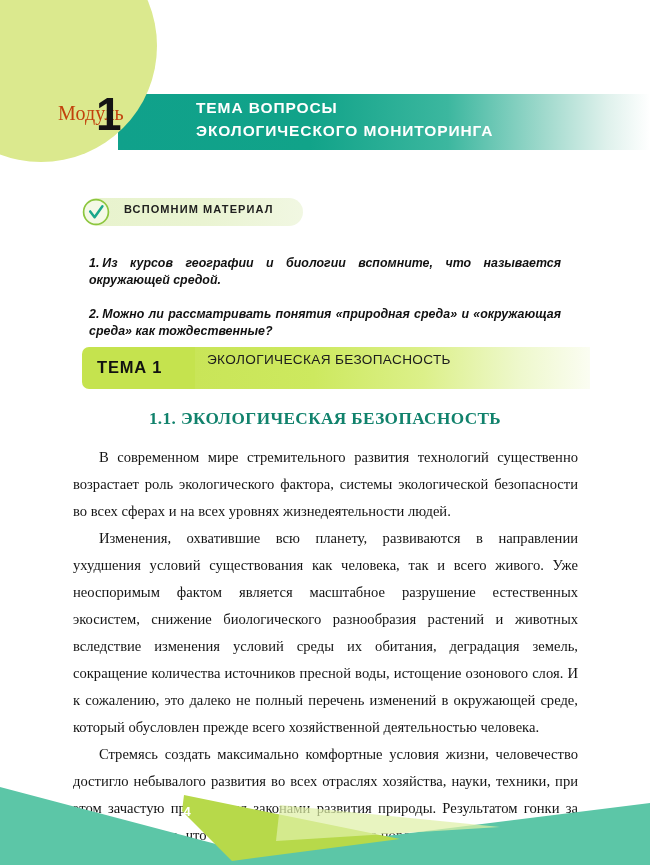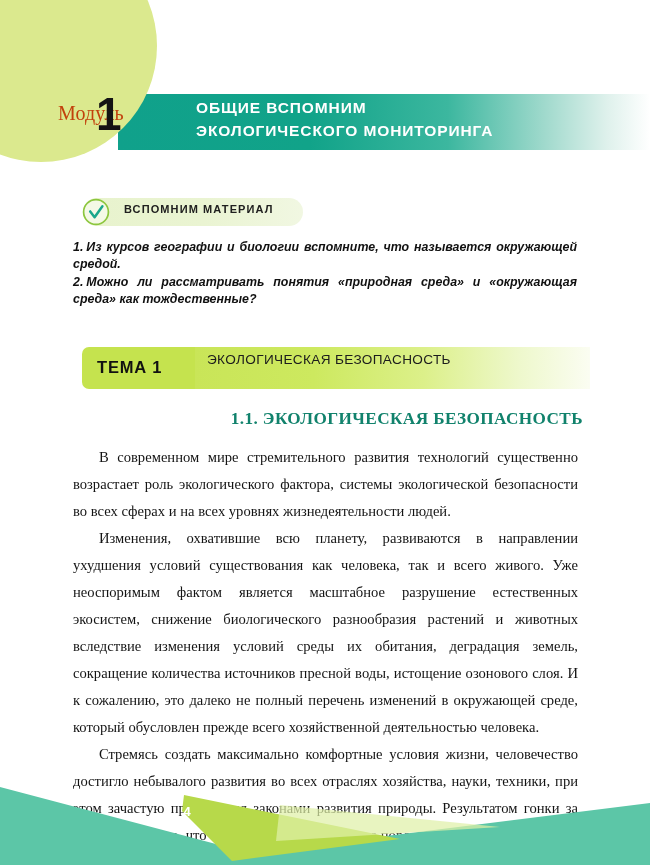--- a/index.html
+++ b/index.html
@@ -120,21 +120,21 @@
     width: 504px;
     z-index: 2;
     font-family: "Liberation Sans", sans-serif;
     font-size: 12.4px;
     font-weight: bold;
     font-style: italic;
     color: #111111;
     line-height: 17.4px;
     text-align: justify;
   }
-  .questions p { margin: 0; }
+  .questions p { margin: 16px; }
   .q-num { margin-right: 3px; }
 
   
   .theme-bar {
     position: absolute;
     left: 82px;
     top: 347px;
     width: 508px;
     height: 42px;
     z-index: 2;
@@ -179,25 +179,25 @@
     color: #1c1c1c;
     letter-spacing: 0.35px;
     line-height: 16.8px;
     white-space: nowrap;
     text-align: right;
   }
 
   
   .section-heading {
     position: absolute;
-    left: 79px;
+    left: 73px;
     top: 409px;
     width: 504px;
     z-index: 2;
-    text-align: right;
+    text-align: center;
     font-family: "Liberation Serif", serif;
     font-size: 17.2px;
     font-weight: bold;
     color: #11826c;
     letter-spacing: 0.4px;
   }
 
   
   .body-copy {
     position: absolute;
@@ -246,21 +246,21 @@
 <div class="page">
 
   <div class="module-circle"></div>
 
   <div class="header-banner"></div>
 
   <div class="module-label">Модуль</div>
   <div class="module-number">1</div>
 
   <div class="header-title">
-    <div>ОБЩИЕ ВСПОМНИМ</div>
+    <div>ТЕМА ВОПРОСЫ</div>
     <div>ЭКОЛОГИЧЕСКОГО МОНИТОРИНГА</div>
   </div>
 
   <div class="recall-badge"></div>
 
   <span class="recall-check">
     <svg width="30" height="30" viewBox="0 0 30 30">
       <circle cx="15" cy="15" r="12.4" fill="#f4f9e6" stroke="#8cc63e" stroke-width="1.7"></circle>
       <path d="M9.2 14.4 L13.6 20.2 L21.4 9.2" fill="none" stroke="#19a88c" stroke-width="2.5" stroke-linecap="round" stroke-linejoin="round"></path>
     </svg>

